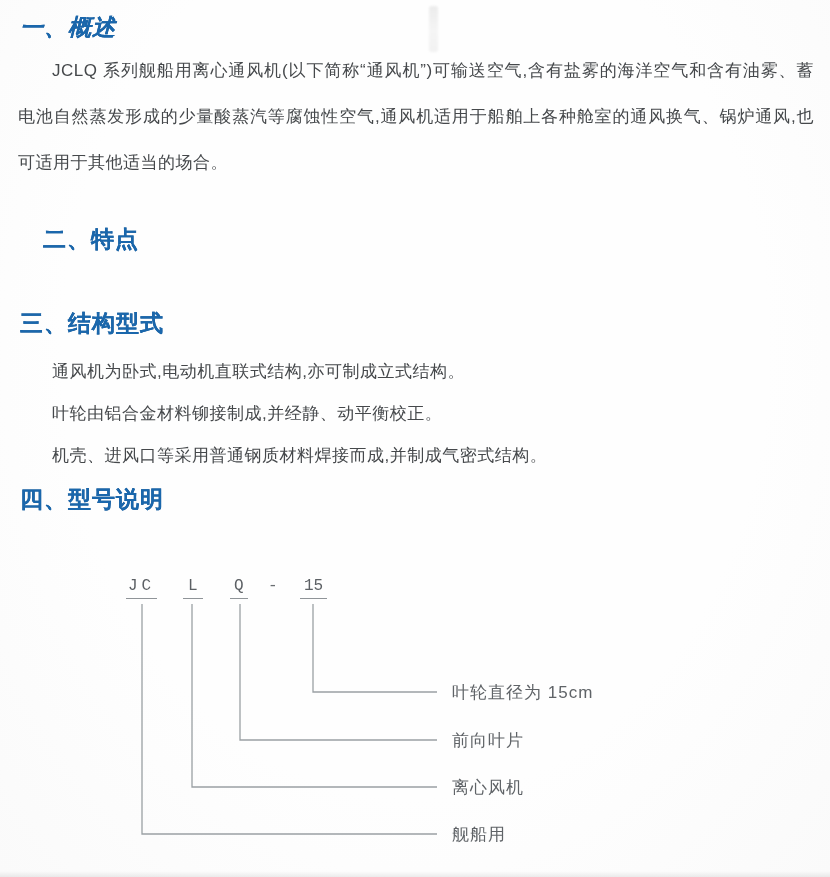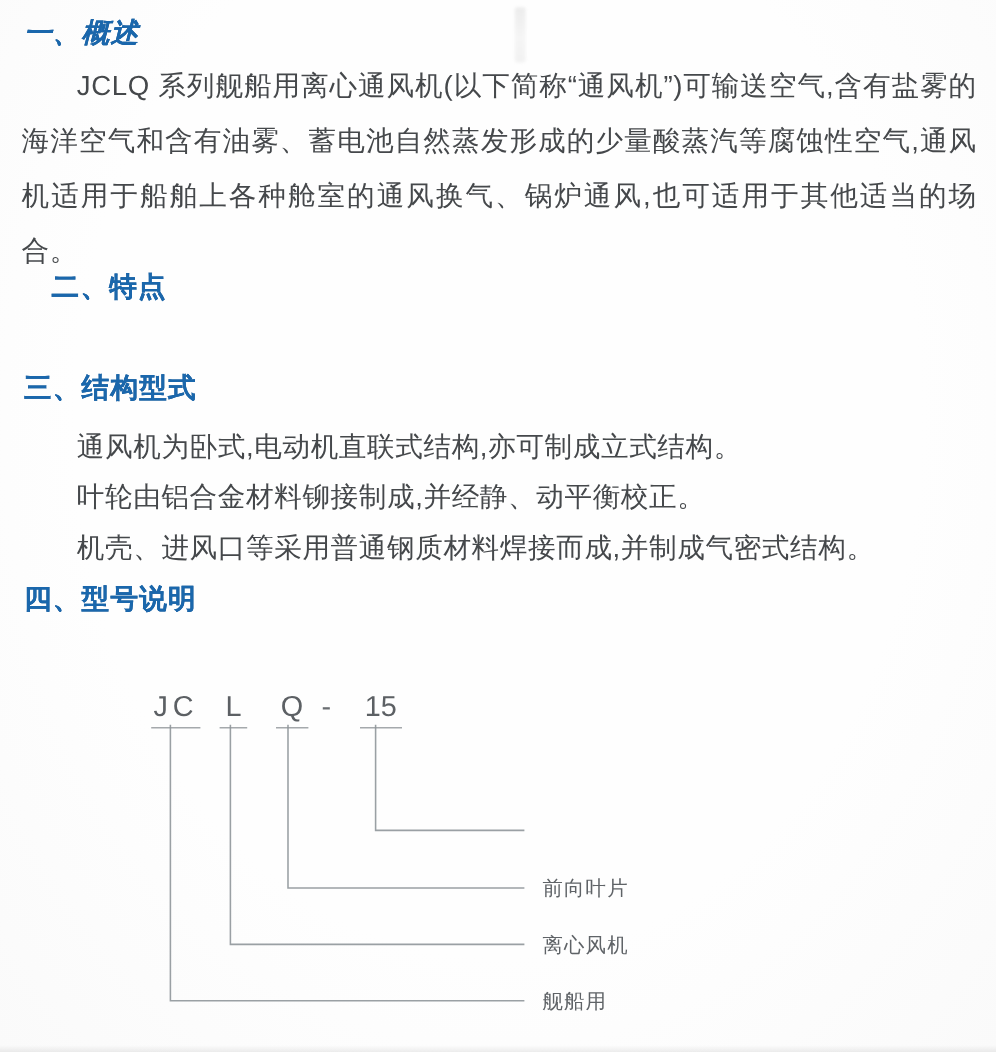--- a/index.html
+++ b/index.html
@@ -30,33 +30,33 @@
     position:absolute; left:20px;
     color:#1a67ac;
     font-size:23px; font-weight:bold;
     letter-spacing:1px;
     text-shadow:0 0 .4px #0f4f8d;
     white-space:nowrap;
   }
 
   .body-par {
     position:absolute; left:18px; width:796px;
-    font-size:23px; line-height:46px;
+    font-size:17px; line-height:46px;
     color:#45484b;
     text-align:justify;
     letter-spacing:.5px;
   }
   .indent { text-indent:2em; }
 
   
   .diagram { position:absolute; left:0; top:560px; width:830px; height:300px; }
   .code-part {
     position:absolute; top:18px;
-    font-family:Liberation Sans, sans-serif;
-    font-size:24px; color:#5c6064;
+    font-family:Liberation Mono, monospace;
+    font-size:16px; color:#5c6064;
     padding:0 2px 4px 2px;
     border-bottom:1.5px solid #8f9498;
     line-height:1;
   }
   .code-jc { left:126px; letter-spacing:4px; }
   .code-l  { left:183px; padding:0 5px 4px 5px; }
   .code-q  { left:230px; padding:0 4px 4px 4px; }
   .code-dash { left:266px; border-bottom:none; color:#6a6e72; }
   .code-15 { left:300px; padding:0 4px 4px 4px; }
 
@@ -106,19 +106,20 @@
       <polyline points="192,44 192,227 437,227" fill="none" stroke="#9aa0a4" stroke-width="1.3"></polyline>
       <polyline points="142,44 142,274 437,274" fill="none" stroke="#9aa0a4" stroke-width="1.3"></polyline>
     </svg>
 
     <span class="code-part code-jc">JC</span>
     <span class="code-part code-l">L</span>
     <span class="code-part code-q">Q</span>
     <span class="code-part code-dash">-</span>
     <span class="code-part code-15">15</span>
 
+    <span class="model-label lbl-1">叶轮直径为 15cm</span>
     <span class="model-label lbl-2">前向叶片</span>
     <span class="model-label lbl-3">离心风机</span>
     <span class="model-label lbl-4">舰船用</span>
   </div>
 
   <div class="bottom-shade"></div>
 </div>
 
 </body></html>

